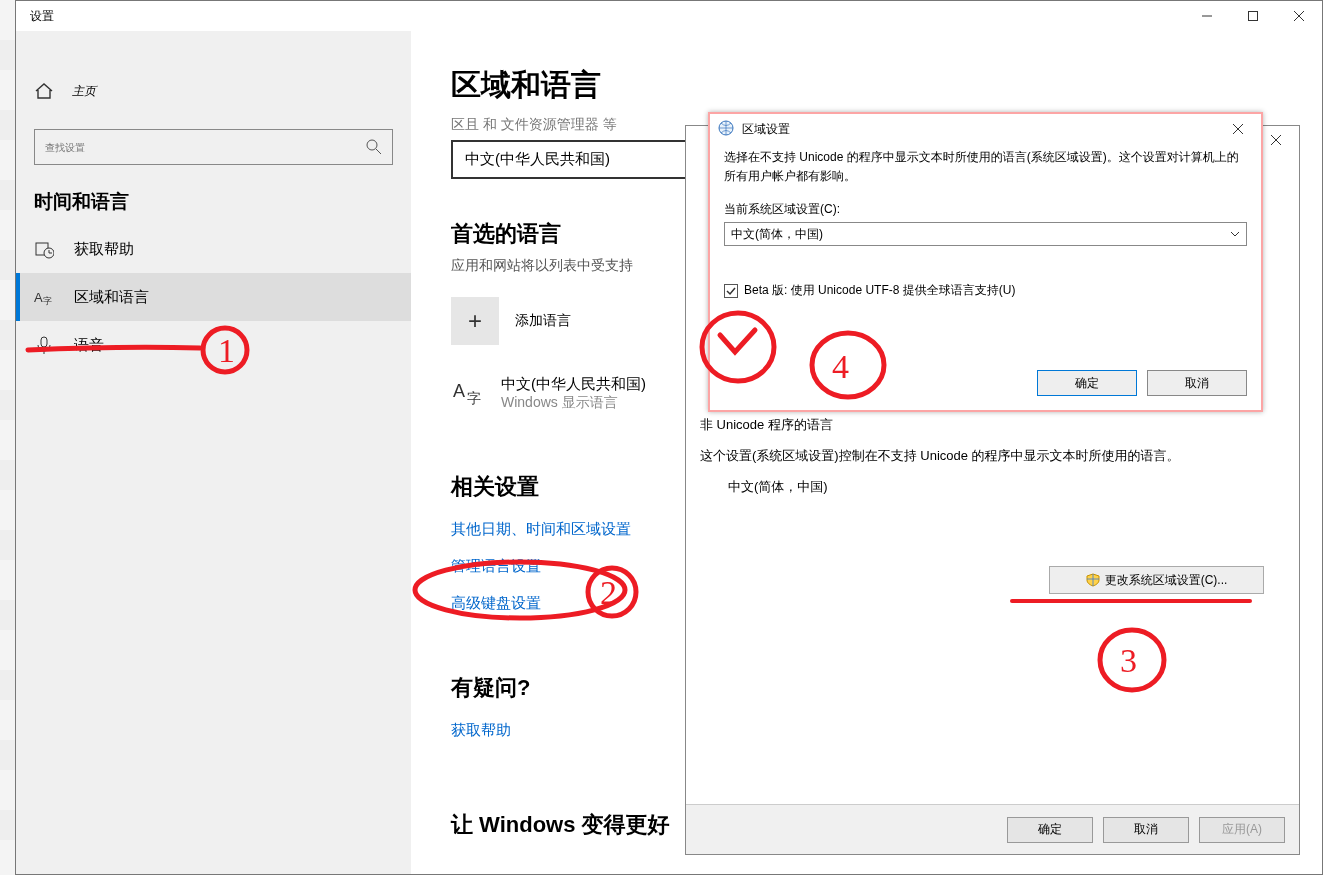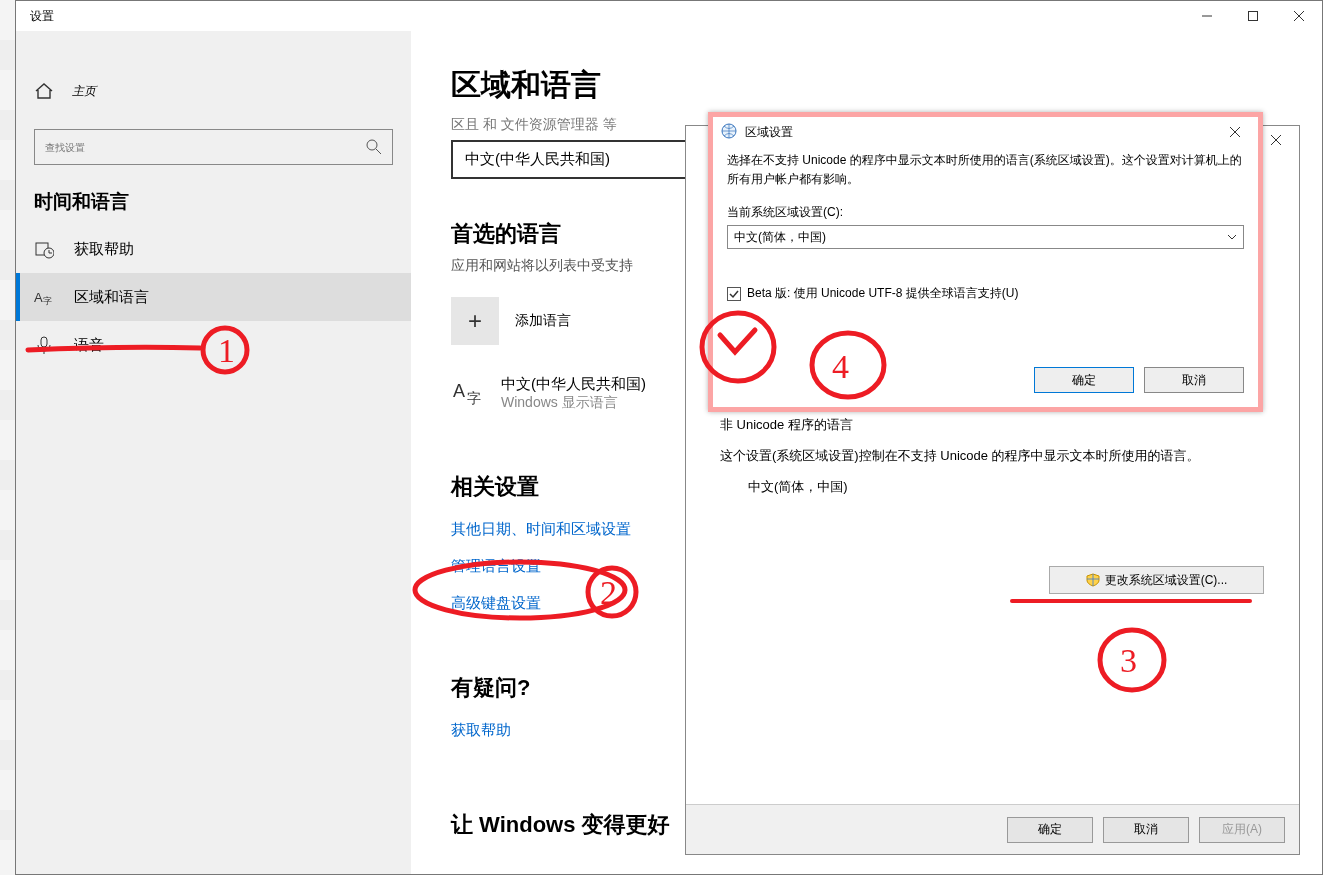--- a/index.html
+++ b/index.html
@@ -141,21 +141,20 @@
   z-index: 5;
 }
 .region-close {
   position: absolute; right: 0; top: 0;
   width: 46px; height: 28px;
   display:flex; align-items:center; justify-content:center;
 }
 .region-body {
   position: absolute; left:14px; right:30px; top:280px;
   font-size: 13px;
-  margin-left: 20px;
 }
 .region-section-title { font-size:13px; margin-top:10px;}
 .region-text { margin-top:12px; line-height:1.5;}
 .region-indent { margin-left: 28px; margin-top:12px;}
 .change-region-btn {
   position: absolute; right: 35px; top: 440px;
   width: 215px; height: 28px;
   background: #eee;
   border: 1px solid #aaa;
   display:flex; align-items:center; justify-content:center;
@@ -179,21 +178,21 @@
   display:flex; align-items:center; justify-content:center;
 }
 .btn-std.disabled { color:#999;}
 
 
 .locale-dialog {
   position: absolute;
   left: 708px; top: 112px;
   width: 555px; height: 300px;
   background: #fff;
-  border: 5px solid #fca5a5;
+  border: 2px solid #fca5a5;
   box-shadow: 0 0 5px rgba(0,0,0,.3);
   z-index: 10;
   font-size: 12px;
 }
 .locale-title {
   height: 30px;
   display:flex; align-items:center;
   padding-left:8px;
 }
 .locale-title .globe { margin-right:8px;}

